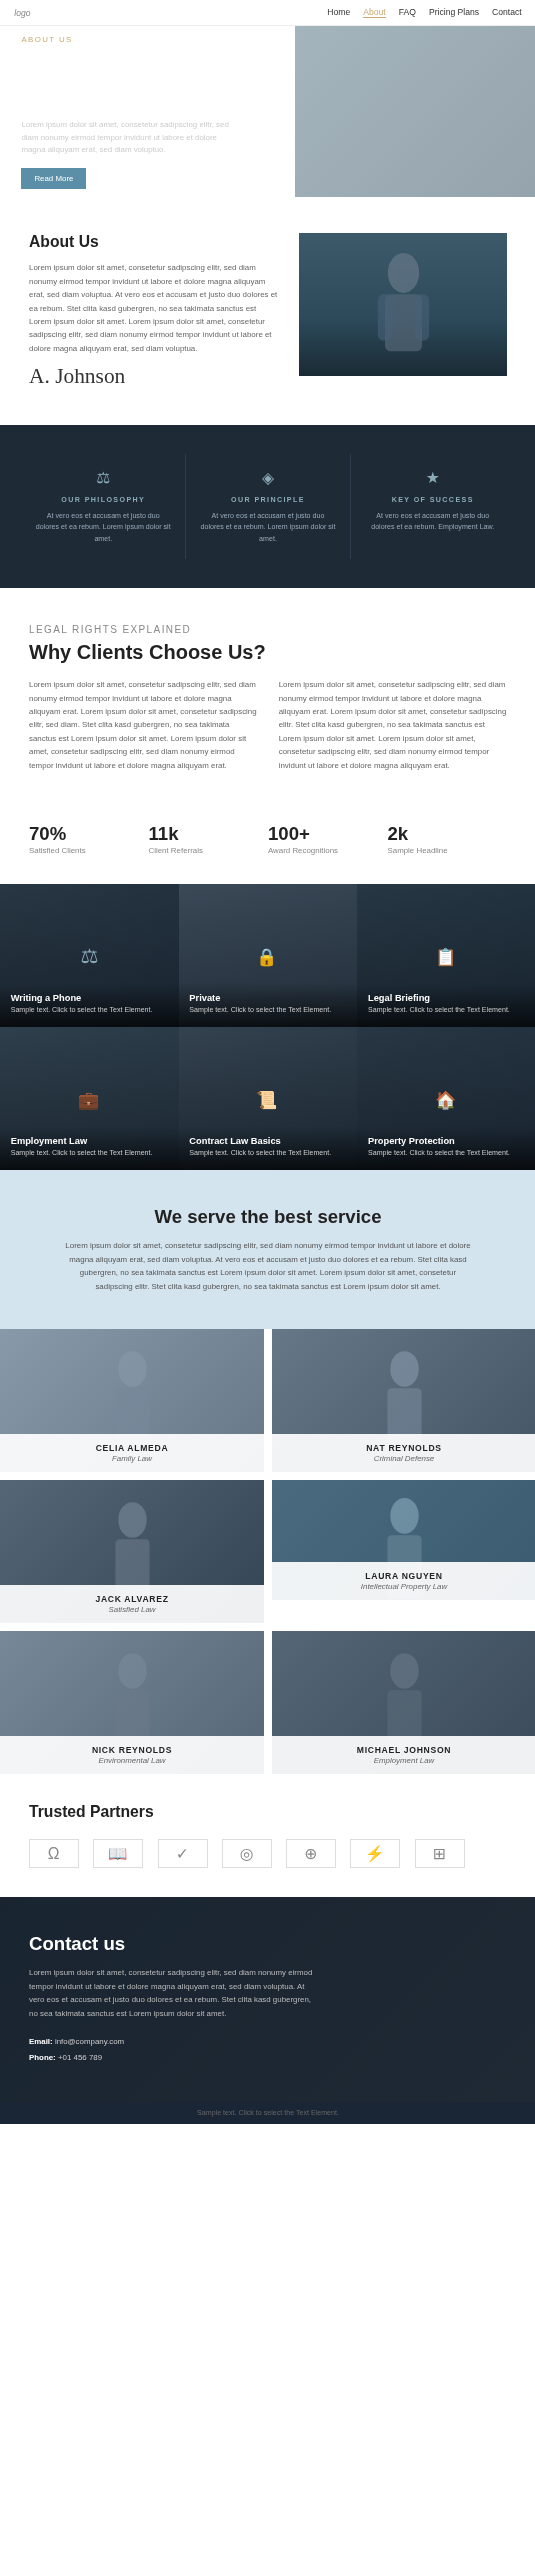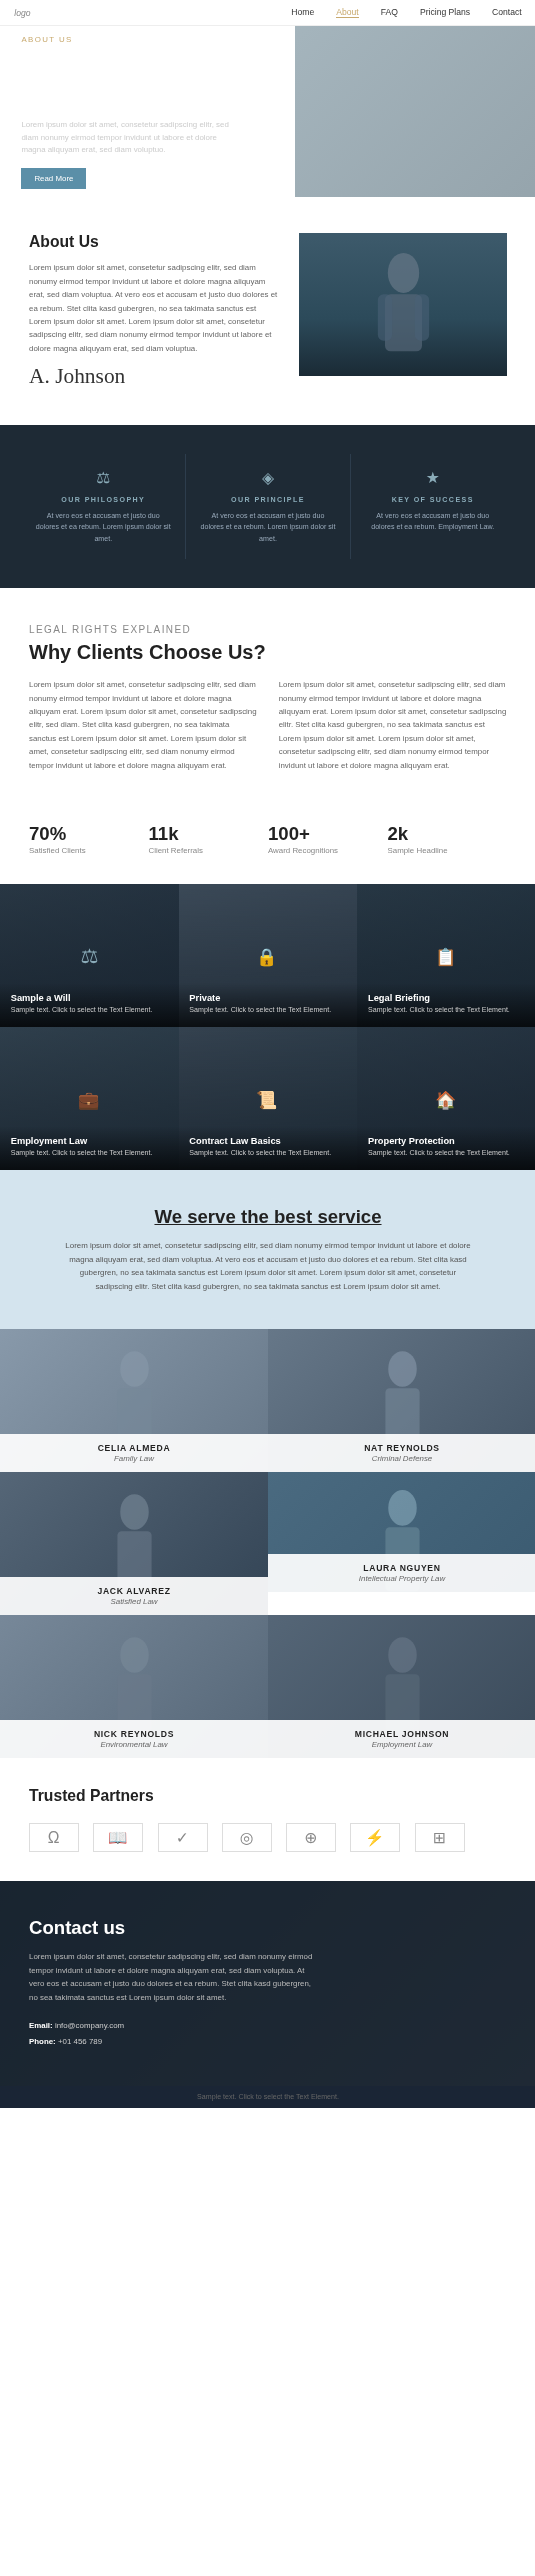--- a/index.html
+++ b/index.html
@@ -4,21 +4,21 @@
   <style>
     * { margin: 0; padding: 0; box-sizing: border-box; }
     body { font-family: Arial, sans-serif; width: 536px; background: #fff; }
 
     
     nav {
       display: flex; align-items: center; justify-content: space-between;
       padding: 7.1px 14.3px; background: #fff; border-bottom: 0.7px solid #eee;
       position: relative; z-index: 10;
     }
-    .nav-links { display: flex; gap: 22px; text-align: center; }
+    .nav-links { display: flex; gap: 13px; text-align: center; }
     .nav-links a { font-size: 8.6px; color: #333; text-decoration: none; }
     .nav-links a.active { color: #c8a96e; border-bottom: 0.7px solid #c8a96e; }
 
     
     .hero {
       position: relative; height: 171px; overflow: hidden;
       background: linear-gradient(rgba(20,20,30,0.6), rgba(20,20,30,0.7)),
                   linear-gradient(135deg, #2c3e50 0%, #4a5568 50%, #718096 100%);
       display: flex; flex-direction: column; justify-content: center; padding: 21.4px 21.4px;
     }
@@ -86,26 +86,26 @@
       background: linear-gradient(transparent, rgba(0,0,0,0.7));
       padding: 10.7px;
     }
     .practice-title { font-size: 9.3px; font-weight: 700; color: #fff; margin-bottom: 2.9px; }
     .practice-subtitle { font-size: 7.1px; color: #ccc; line-height: 1.4; }
 
     
     .best-service {
       background: #d4e4ee; padding: 36px 29px; text-align: center;
     }
-    .best-service h2 { font-size: 18.6px; font-weight: 700; color: #222; margin-bottom: 11.4px; text-decoration: underline; }
+    .best-service h2 { font-size: 18.6px; font-weight: 700; color: #222; margin-bottom: 11.4px; }
     .best-service p { font-size: 7.9px; color: #555; line-height: 1.7; max-width: 414px; margin: 0 auto; }
 
     
     .team-section { background: #fff; padding: 0; }
-    .team-grid { display: grid; grid-template-columns: 1fr 1fr; gap: 0; }
+    .team-grid { display: grid; grid-template-columns: 1fr 1fr; gap: 8px; }
     .team-card {
       position: relative; height: 143px; overflow: hidden;
     }
     .team-photo {
       width: 100%; height: 100%;
     }
     .team-photo.photo-1 { background: linear-gradient(135deg, #667788 0%, #445566 100%); }
     .team-photo.photo-2 { background: linear-gradient(135deg, #8899aa 0%, #667788 100%); }
     .team-photo.photo-3 { background: linear-gradient(135deg, #556677 0%, #334455 100%); }
     .team-photo.photo-4 { background: linear-gradient(135deg, #778899 0%, #556677 100%); }
@@ -248,21 +248,21 @@
 
 <div class="practice-grid">
 
   <div class="practice-card">
     <div class="practice-bg dark" style="background:linear-gradient(rgba(20,30,40,0.5),rgba(20,30,40,0.8)),linear-gradient(135deg,#3d5060,#2c3e50);display:flex;align-items:center;justify-content:center;">
       <svg width="43" height="43" viewBox="0 0 60 60">
         <text x="30" y="40" text-anchor="middle" font-size="28" fill="#8aabb8">⚖</text>
       </svg>
     </div>
     <div class="practice-overlay">
-      <div class="practice-title">Sample a Will</div>
+      <div class="practice-title">Writing a Phone</div>
       <div class="practice-subtitle">Sample text. Click to select the Text Element.</div>
     </div>
   </div>
 
   <div class="practice-card">
     <div class="practice-bg medium" style="background:linear-gradient(rgba(20,30,40,0.4),rgba(20,30,40,0.7)),linear-gradient(135deg,#556677,#445566);display:flex;align-items:center;justify-content:center;">
       <svg width="43" height="43" viewBox="0 0 60 60">
         <text x="30" y="40" text-anchor="middle" font-size="24" fill="#c8a96e">🔒</text>
       </svg>
     </div>

